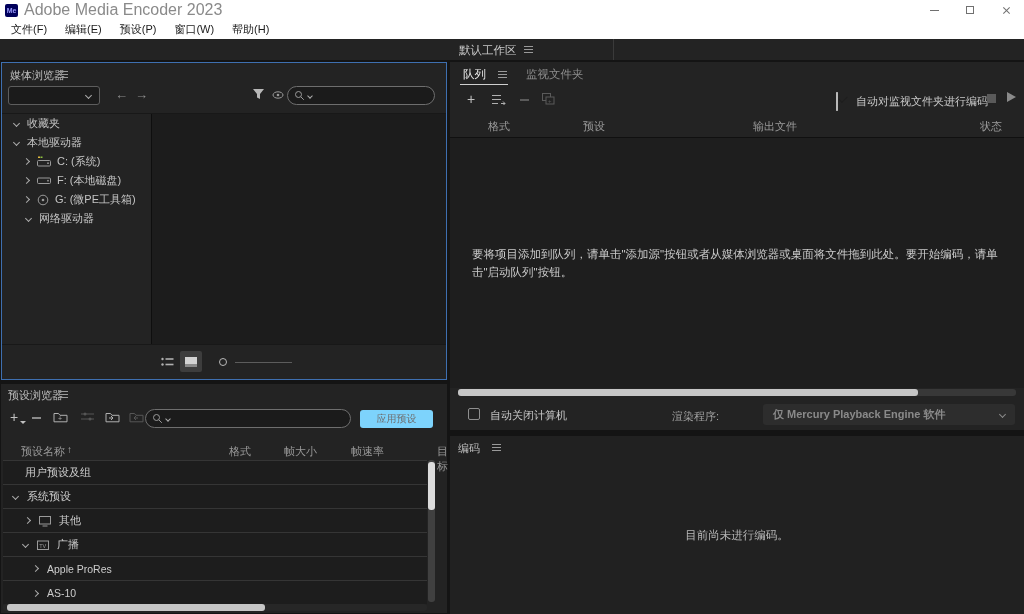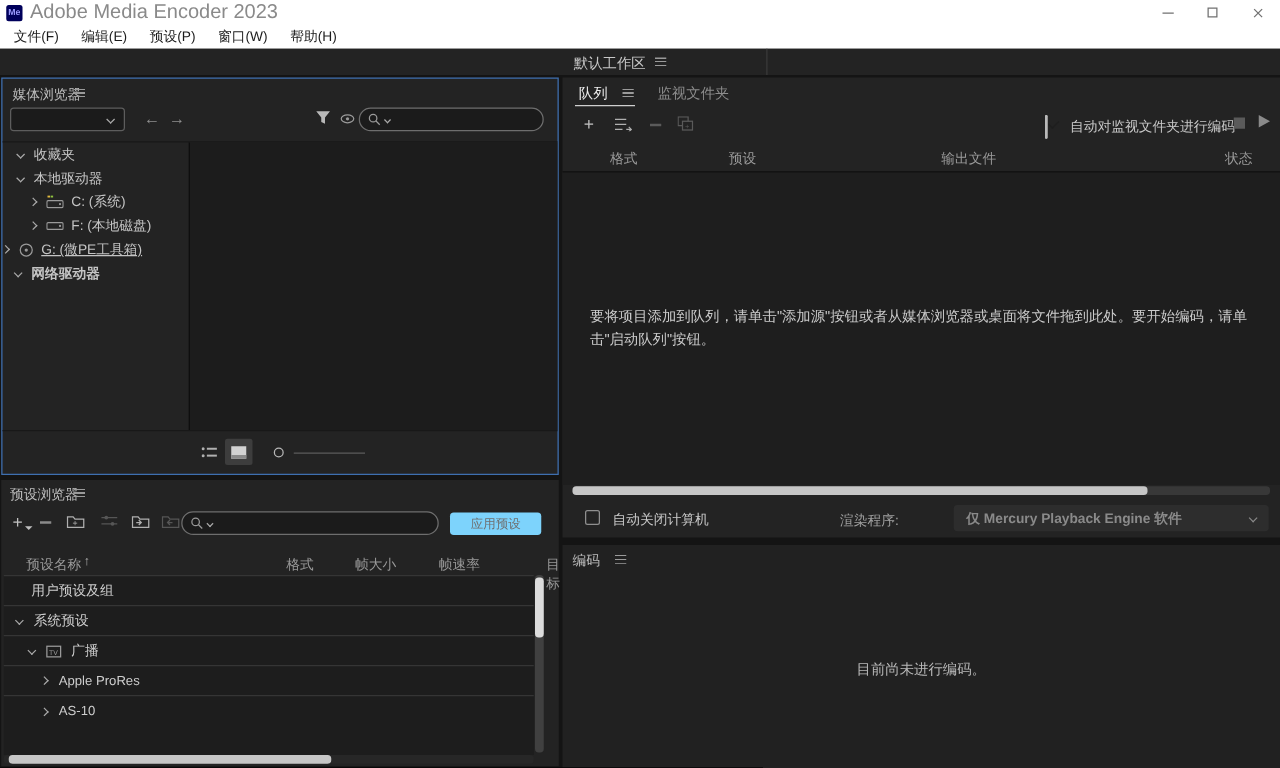--- a/index.html
+++ b/index.html
@@ -185,31 +185,31 @@
       <div class="trow" style="padding-left:22px;">
         <span class="chev right"></span>
         <span style="margin-right:6px;">
           <svg width="14" height="11">
               <rect x="0.5" y="3" width="13" height="5.5" rx="1" fill="none" stroke="#9a9a9a"></rect>
               <circle cx="11" cy="5.7" r="0.9" fill="#9a9a9a"></circle>
             </svg>
         </span>
         <span>F: (本地磁盘)</span>
       </div>
-      <div class="trow" style="text-decoration:underline;">
+      <div class="trow" style="padding-left:22px;">
         <span class="chev right"></span>
         <span style="margin-right:6px;">
           <svg width="12" height="12">
               <circle cx="6" cy="6" r="4.8" fill="none" stroke="#9a9a9a"></circle>
               <circle cx="6" cy="6" r="1.3" fill="#9a9a9a"></circle>
             </svg>
         </span>
         <span>G: (微PE工具箱)</span>
       </div>
-      <div class="trow" style="padding-left:10px;font-weight:bold;">
+      <div class="trow" style="padding-left:24px;">
         <span class="chev down"></span>
         <span>网络驱动器</span>
       </div>
     </div>
 
     <div class="mb-content"></div>
 
     <div class="mb-bottom">
       <span class="abs" style="left:159px; top:12px;">
         <svg width="13" height="10">
@@ -281,20 +281,30 @@
     <span class="pb-colhdr" style="left:436px;">目标</span>
 
     <div class="pb-rows">
       <div class="prow" style="padding-left:22px;">
         <span>用户预设及组</span>
       </div>
       <div class="prow" style="padding-left:10px;">
         <span class="chev down" style="margin-right:9px;"></span>
         <span>系统预设</span>
       </div>
+      <div class="prow" style="padding-left:22px;">
+        <span class="chev right" style="margin-right:8px;"></span>
+        <span style="margin-right:7px;">
+          <svg width="14" height="12">
+              <rect x="1.5" y="1.5" width="11" height="7.5" fill="none" stroke="#9a9a9a"></rect>
+              <line x1="4.5" y1="11" x2="9.5" y2="11" stroke="#9a9a9a"></line>
+            </svg>
+        </span>
+        <span>其他</span>
+      </div>
       <div class="prow" style="padding-left:20px;">
         <span class="chev down" style="margin-right:8px;"></span>
         <span style="margin-right:7px;">
           <svg width="14" height="12">
               <rect x="1.5" y="2" width="11" height="8.5" fill="none" stroke="#9a9a9a"></rect>
               <text x="3.2" y="8.8" font-size="5.5" fill="#9a9a9a">TV</text>
             </svg>
         </span>
         <span>广播</span>
       </div>

